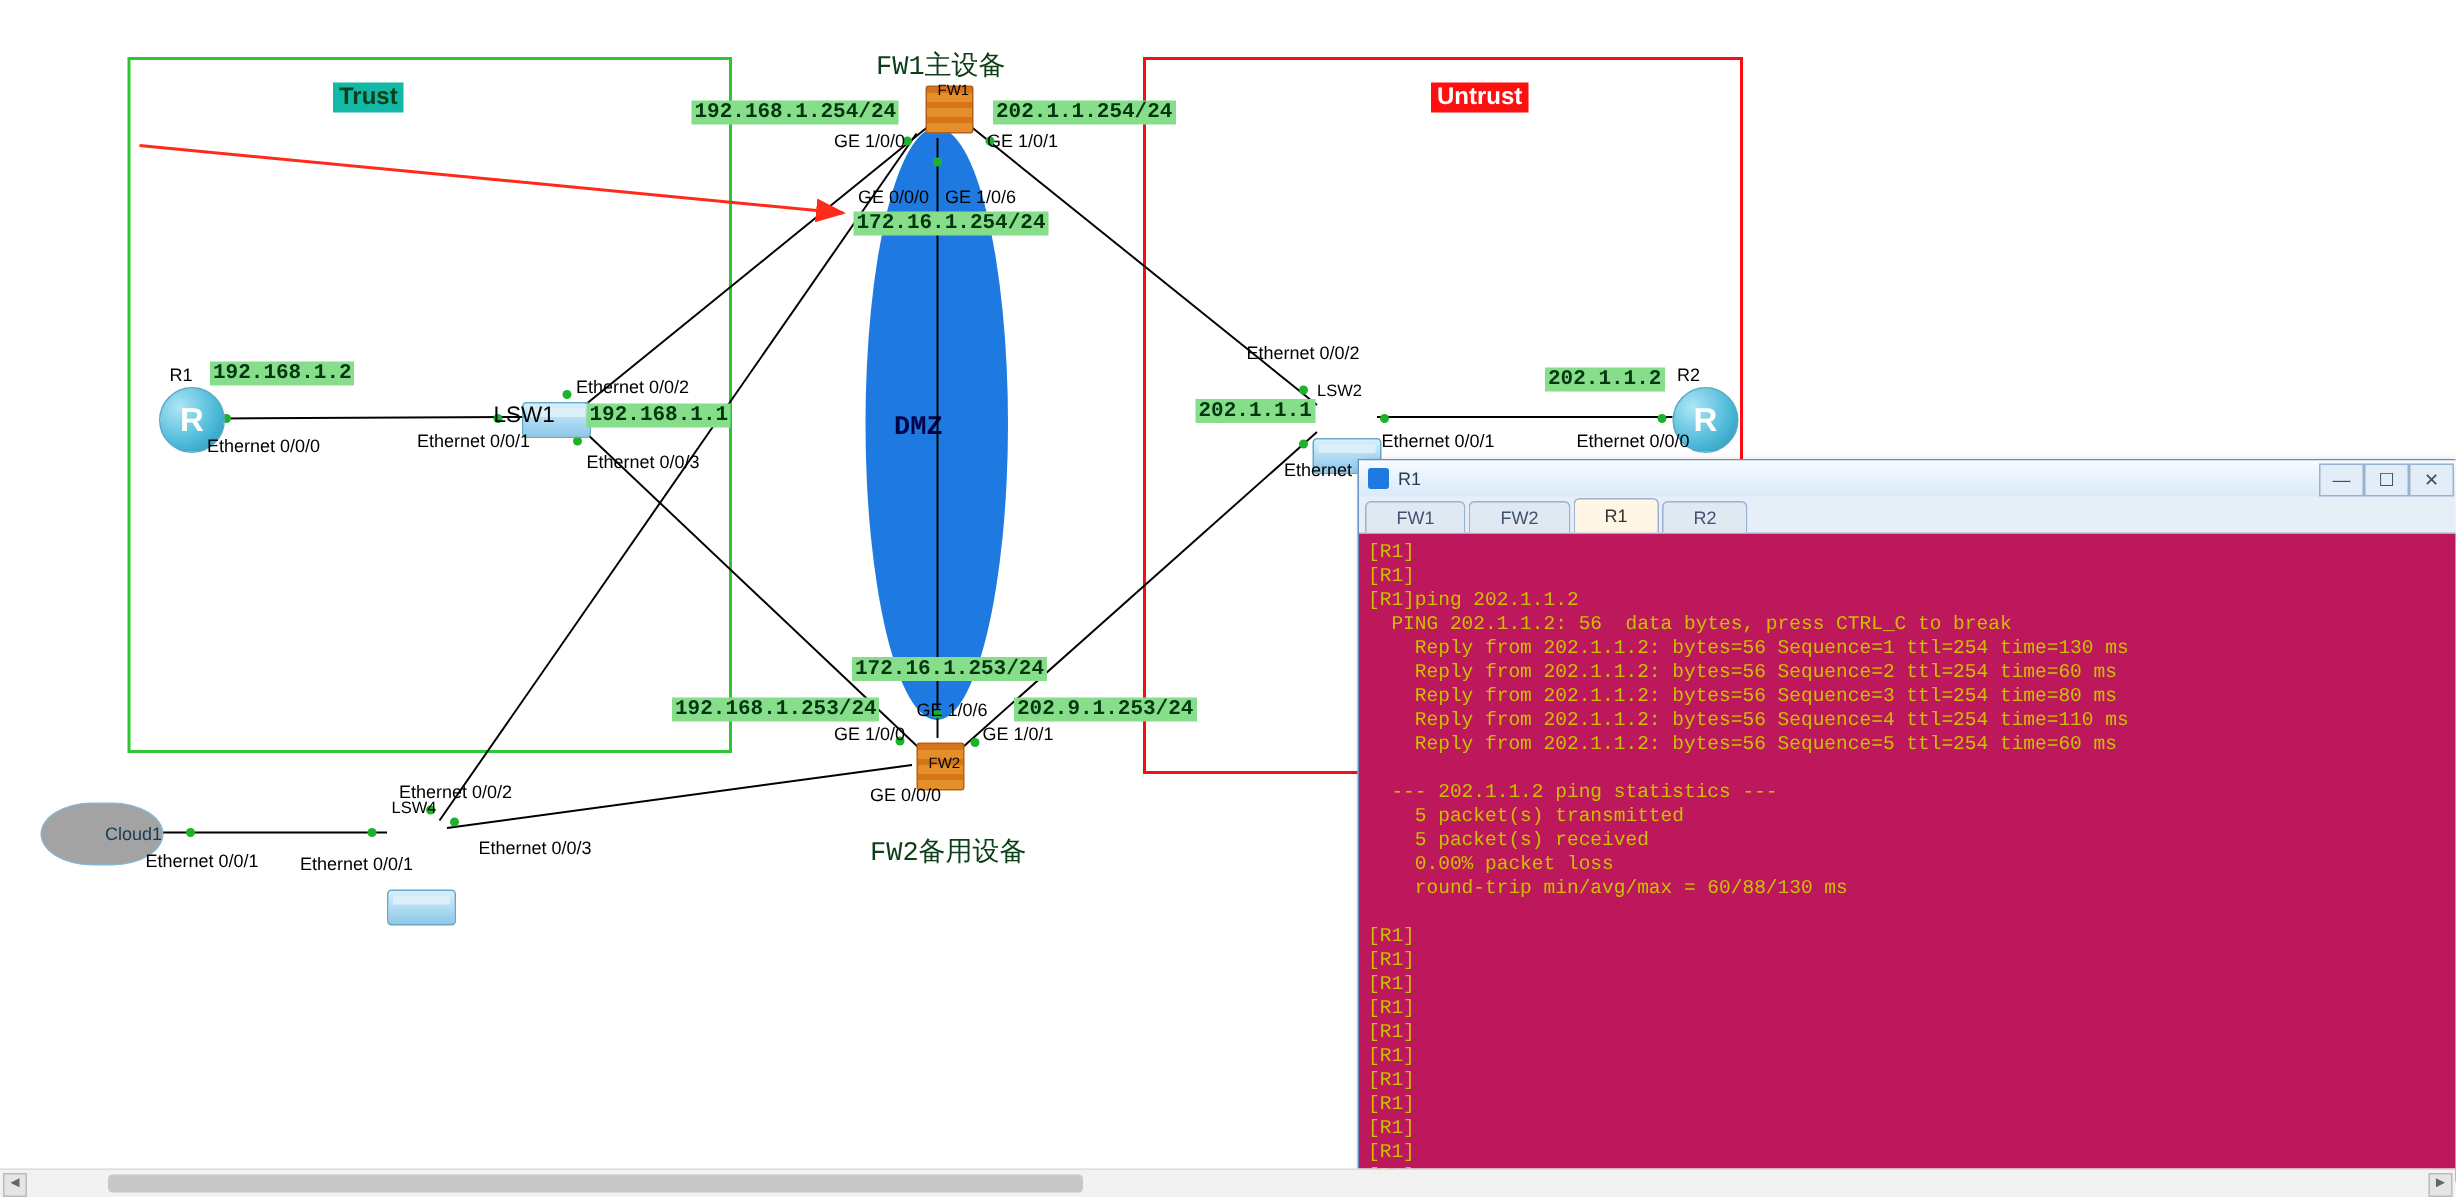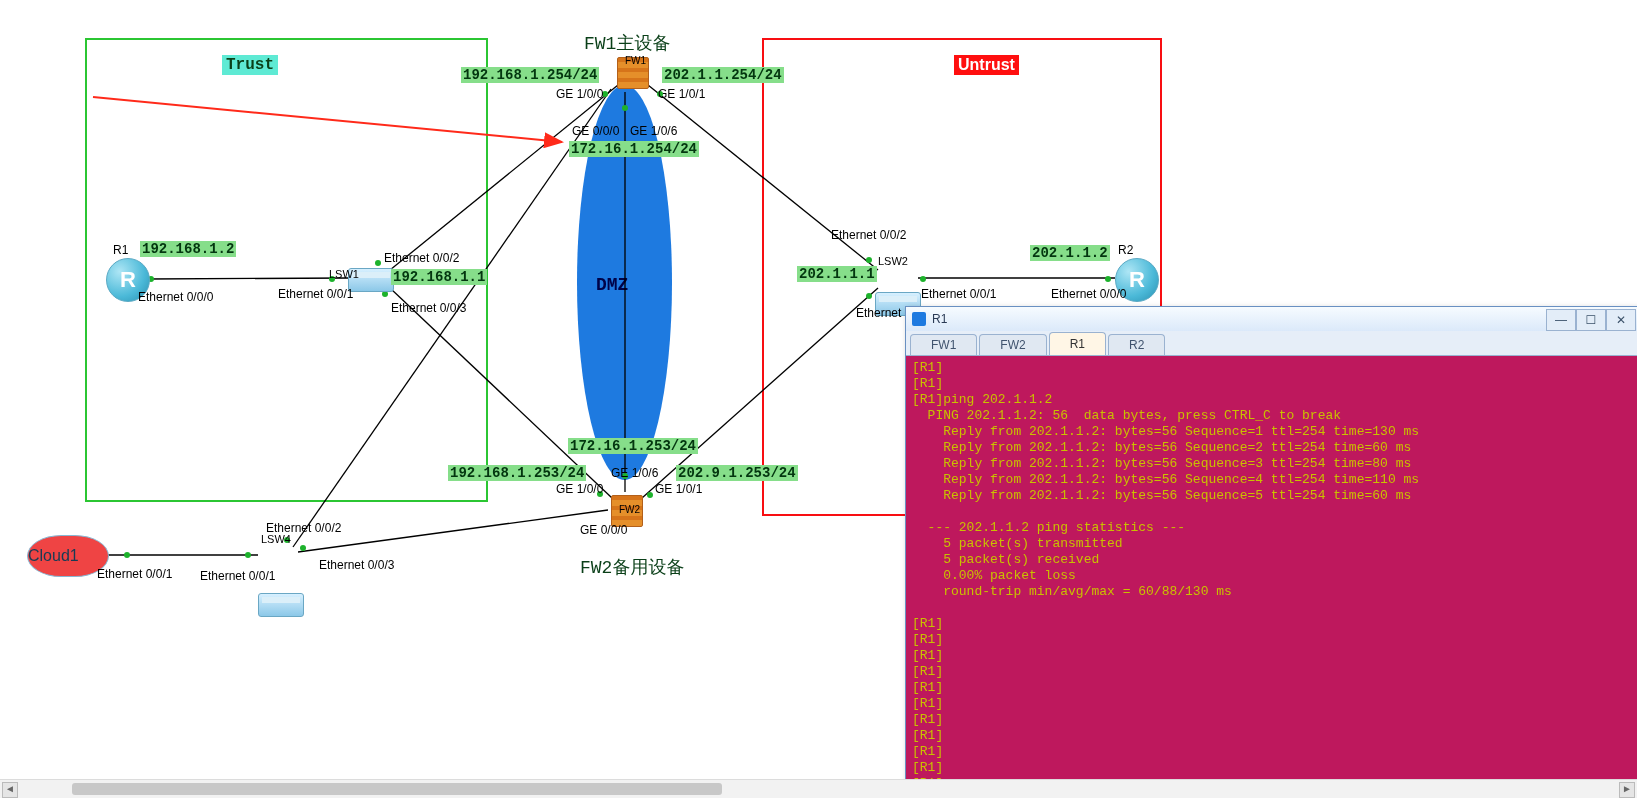--- a/index.html
+++ b/index.html
@@ -26,21 +26,21 @@
   }
   .untrust {
     border: 2px solid #f80e12;
   }
   .zone-label {
     position: absolute;
     font-weight: bold;
     font-size: 16px;
     padding: 1px 4px;
   }
-  .trust-label { background:#5eead4; color:#0a3f18;font-family:Liberation Mono, monospace; }
+  .trust-label { background:#14b8a6; color:#0a3f18; }
   .untrust-label { background:#ff0f0f; color:#fff; }
   .ip-label {
     position: absolute;
     background:#86de8a;
     color:#03360f;
     font-family: "Courier New", monospace;
     font-size:14px;
     font-weight:bold;
     white-space: nowrap;
     padding: 0 2px;
@@ -95,26 +95,26 @@
     background:#dbeff9;
   }
   .firewall {
     width:30px; height:30px;
     background: repeating-linear-gradient(0deg,#e58f2a 0,#e58f2a 6px,#d6741a 6px,#d6741a 10px);
     border:1px solid #b3601a;
     border-radius:2px;
   }
   .cloud {
     width:80px; height:40px;
-    background:#ef4444;
+    background:#a3a3a3;
     border:1px solid #86b7d3;
     border-radius:50% / 60%;
     color:#163b55;
-    display:flex;align-items:center;justify-content:flex-start;
-    font-size:16px;
+    display:flex;align-items:center;justify-content:flex-end;
+    font-size:12px;
   }
   svg.lines {
     position:absolute; left:0; top:0; width:1637px; height:798px; pointer-events:none;
   }
 
   
   .term-window {
     position:absolute;
     border:1px solid #6990c2;
     background:#eaf1fb;
@@ -227,21 +227,21 @@
     <span>R</span>
   </div>
   <div class="dev-label" style="left:113px; top:243px;">R1</div>
 
   <div class="device router" style="left:1115px; top:258px;">
     <span>R</span>
   </div>
   <div class="dev-label" style="left:1118px; top:243px;">R2</div>
 
   <div class="device switch" style="left:348px; top:268px;"></div>
-  <div class="dev-label" style="left:329px; top:268px; font-size:11px;">LSW1</div>
+  <div class="dev-label" style="left:329px; top:268px; font-size:15px;">LSW1</div>
 
   <div class="device switch" style="left:875px; top:268px;"></div>
   <div class="dev-label" style="left:878px; top:255px; font-size:11px;">LSW2</div>
 
   <div class="device switch" style="left:258px; top:545px;"></div>
   <div class="dev-label" style="left:261px; top:533px; font-size:11px;">LSW4</div>
 
   <div class="device firewall" style="left:617px; top:57px;"></div>
   <div class="dev-label" style="left:625px; top:55px; font-size:10px;">FW1</div>
 

